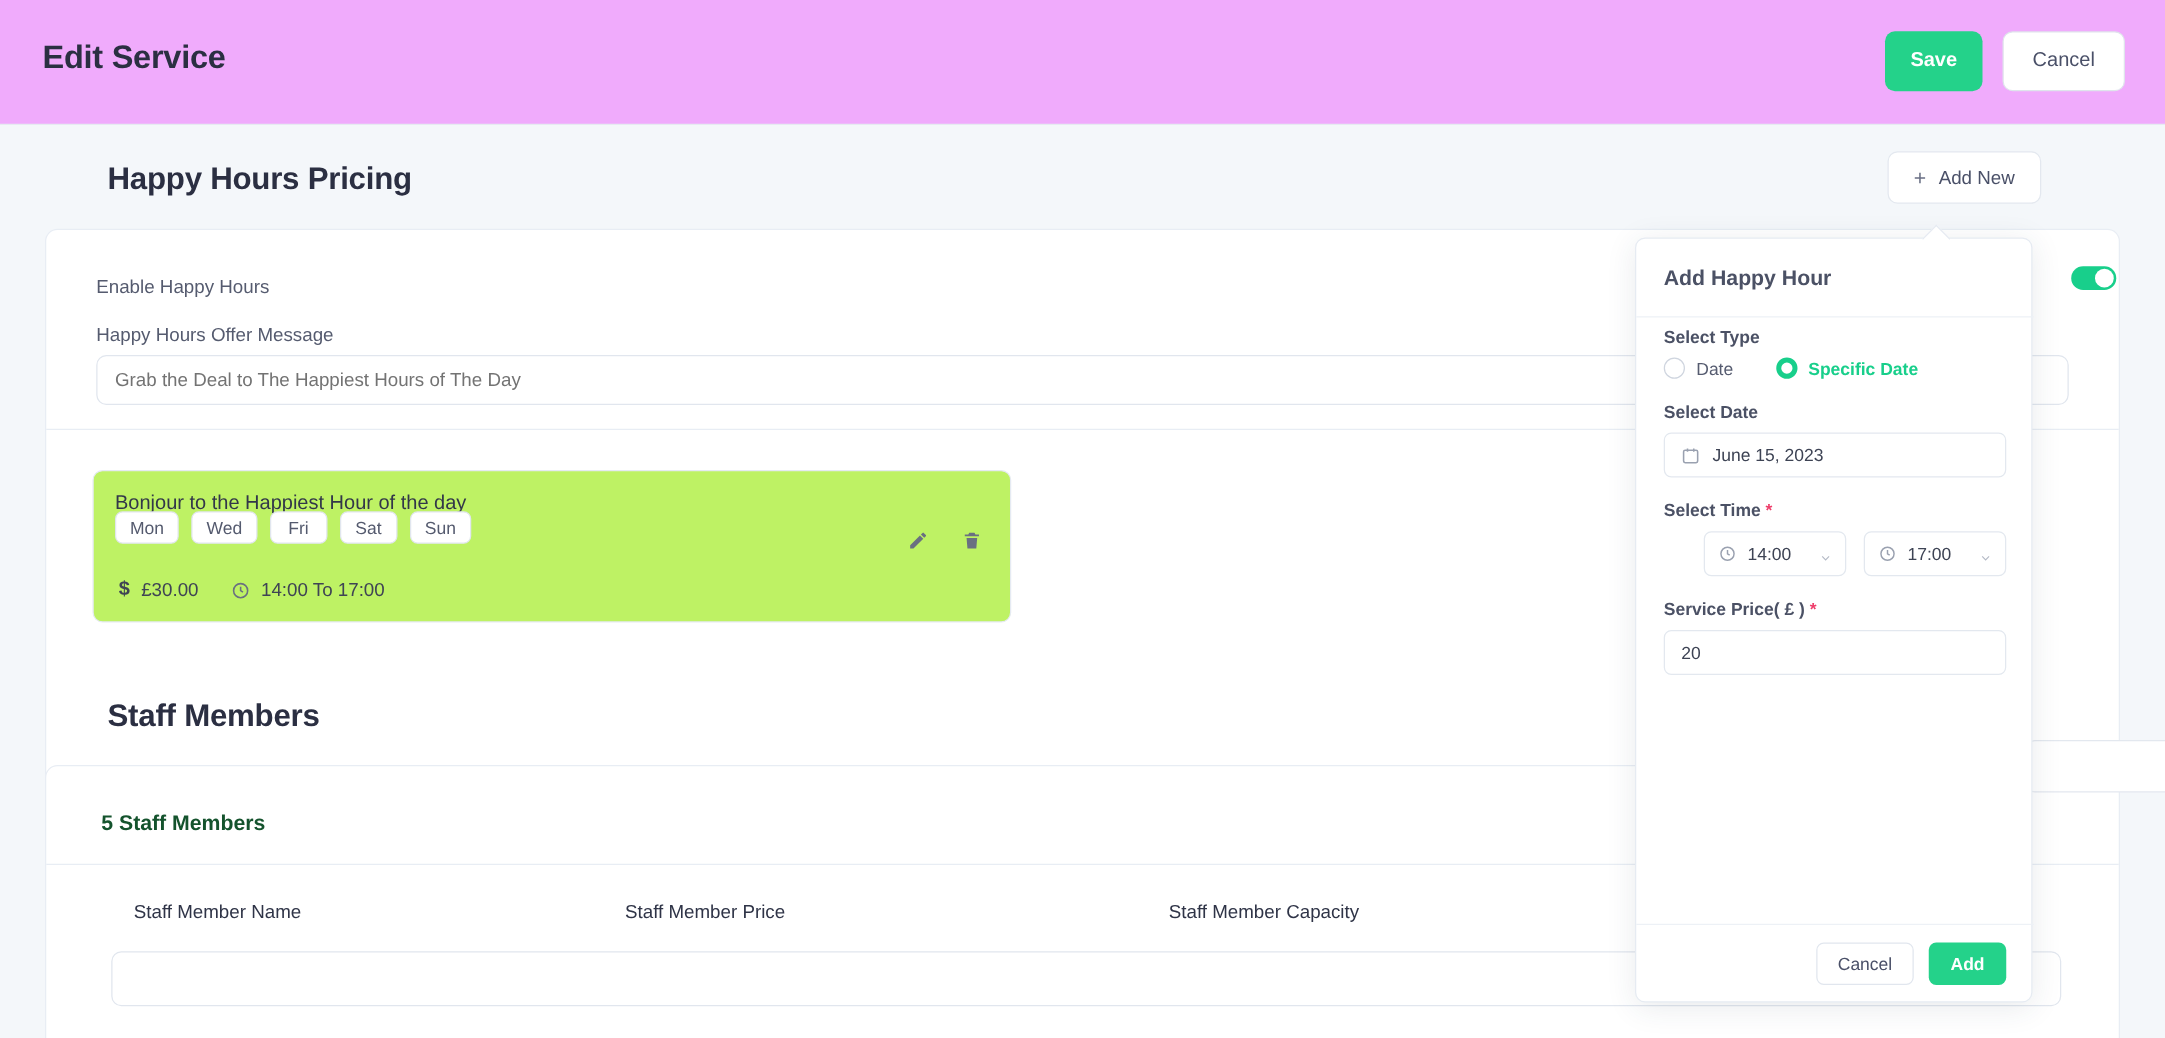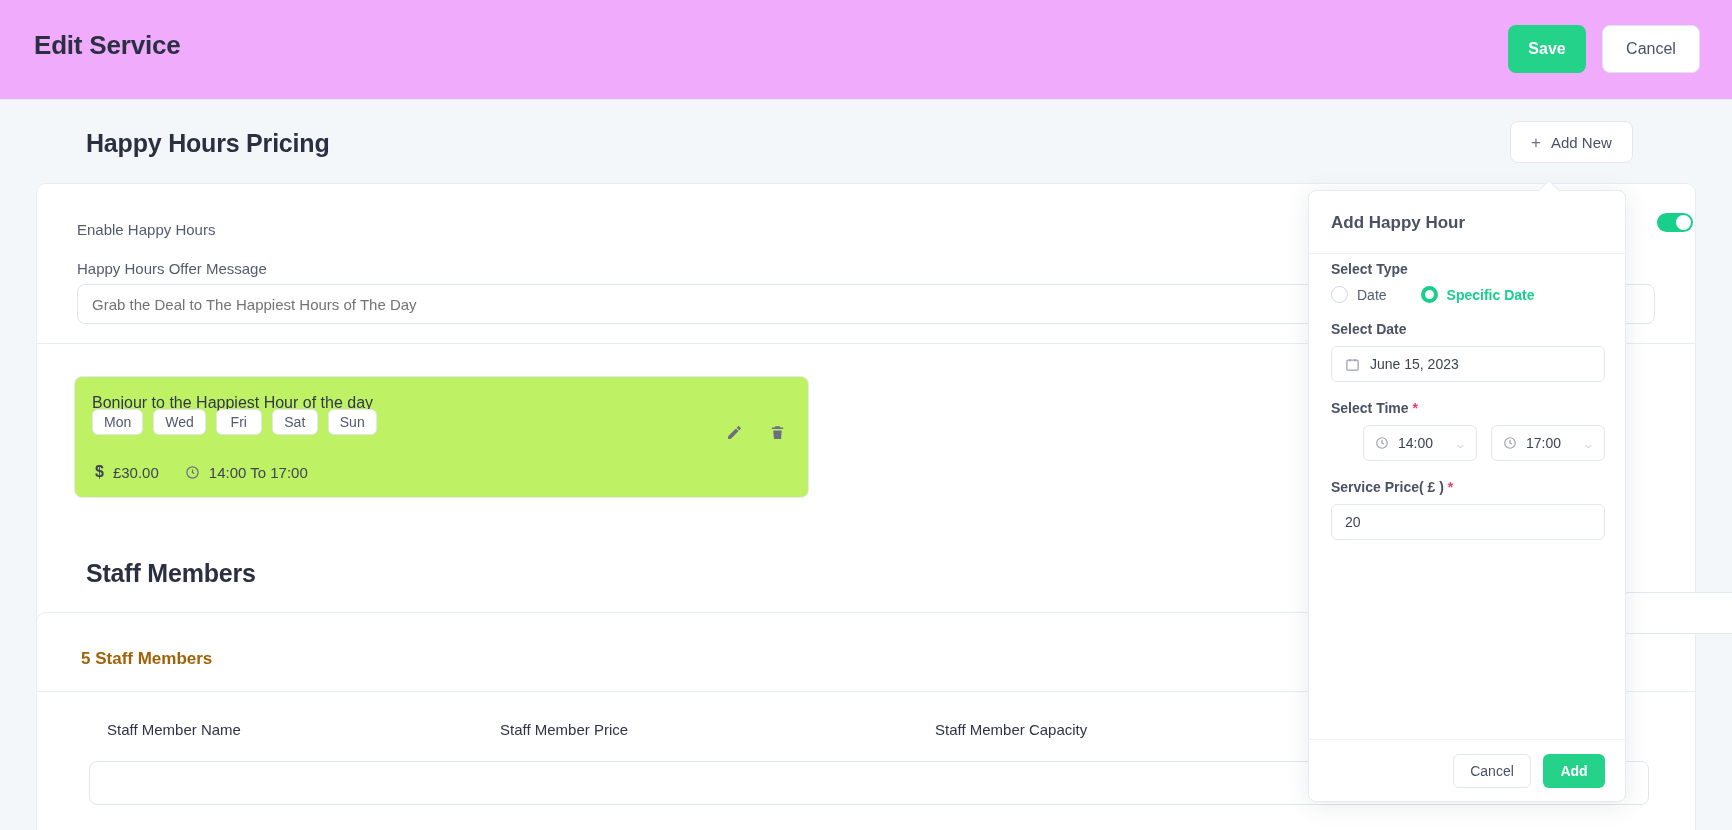--- a/index.html
+++ b/index.html
@@ -105,21 +105,21 @@
     height: 26px; min-width: 46px; padding: 0 11px;
     display: flex; align-items: center; justify-content: center;
     font-size: 14px; color: #545a6e; background: #fff;
   }
   .meta-row { display: flex; align-items: center; gap: 26px; }
   .meta { display: flex; align-items: center; gap: 9px; font-size: 15px; color: #3f4454; }
   .icon-btns { position: absolute; display: flex; gap: 26px; align-items: center; }
   .icon-btn { cursor: pointer; line-height: 0; }
 
   
-  .tbl-count { font-size: 17px; font-weight: 700; color: #a16207; }
+  .tbl-count { font-size: 17px; font-weight: 700; color: #14532d; }
   .tbl-head {
     position: absolute; display: flex; align-items: center;
     font-size: 15px; font-weight: 400; color: #2f3447;
   }
 
   
   .popover {
     position: absolute;
     left: 1308px; top: 190px;
     width: 318px; height: 612px;

